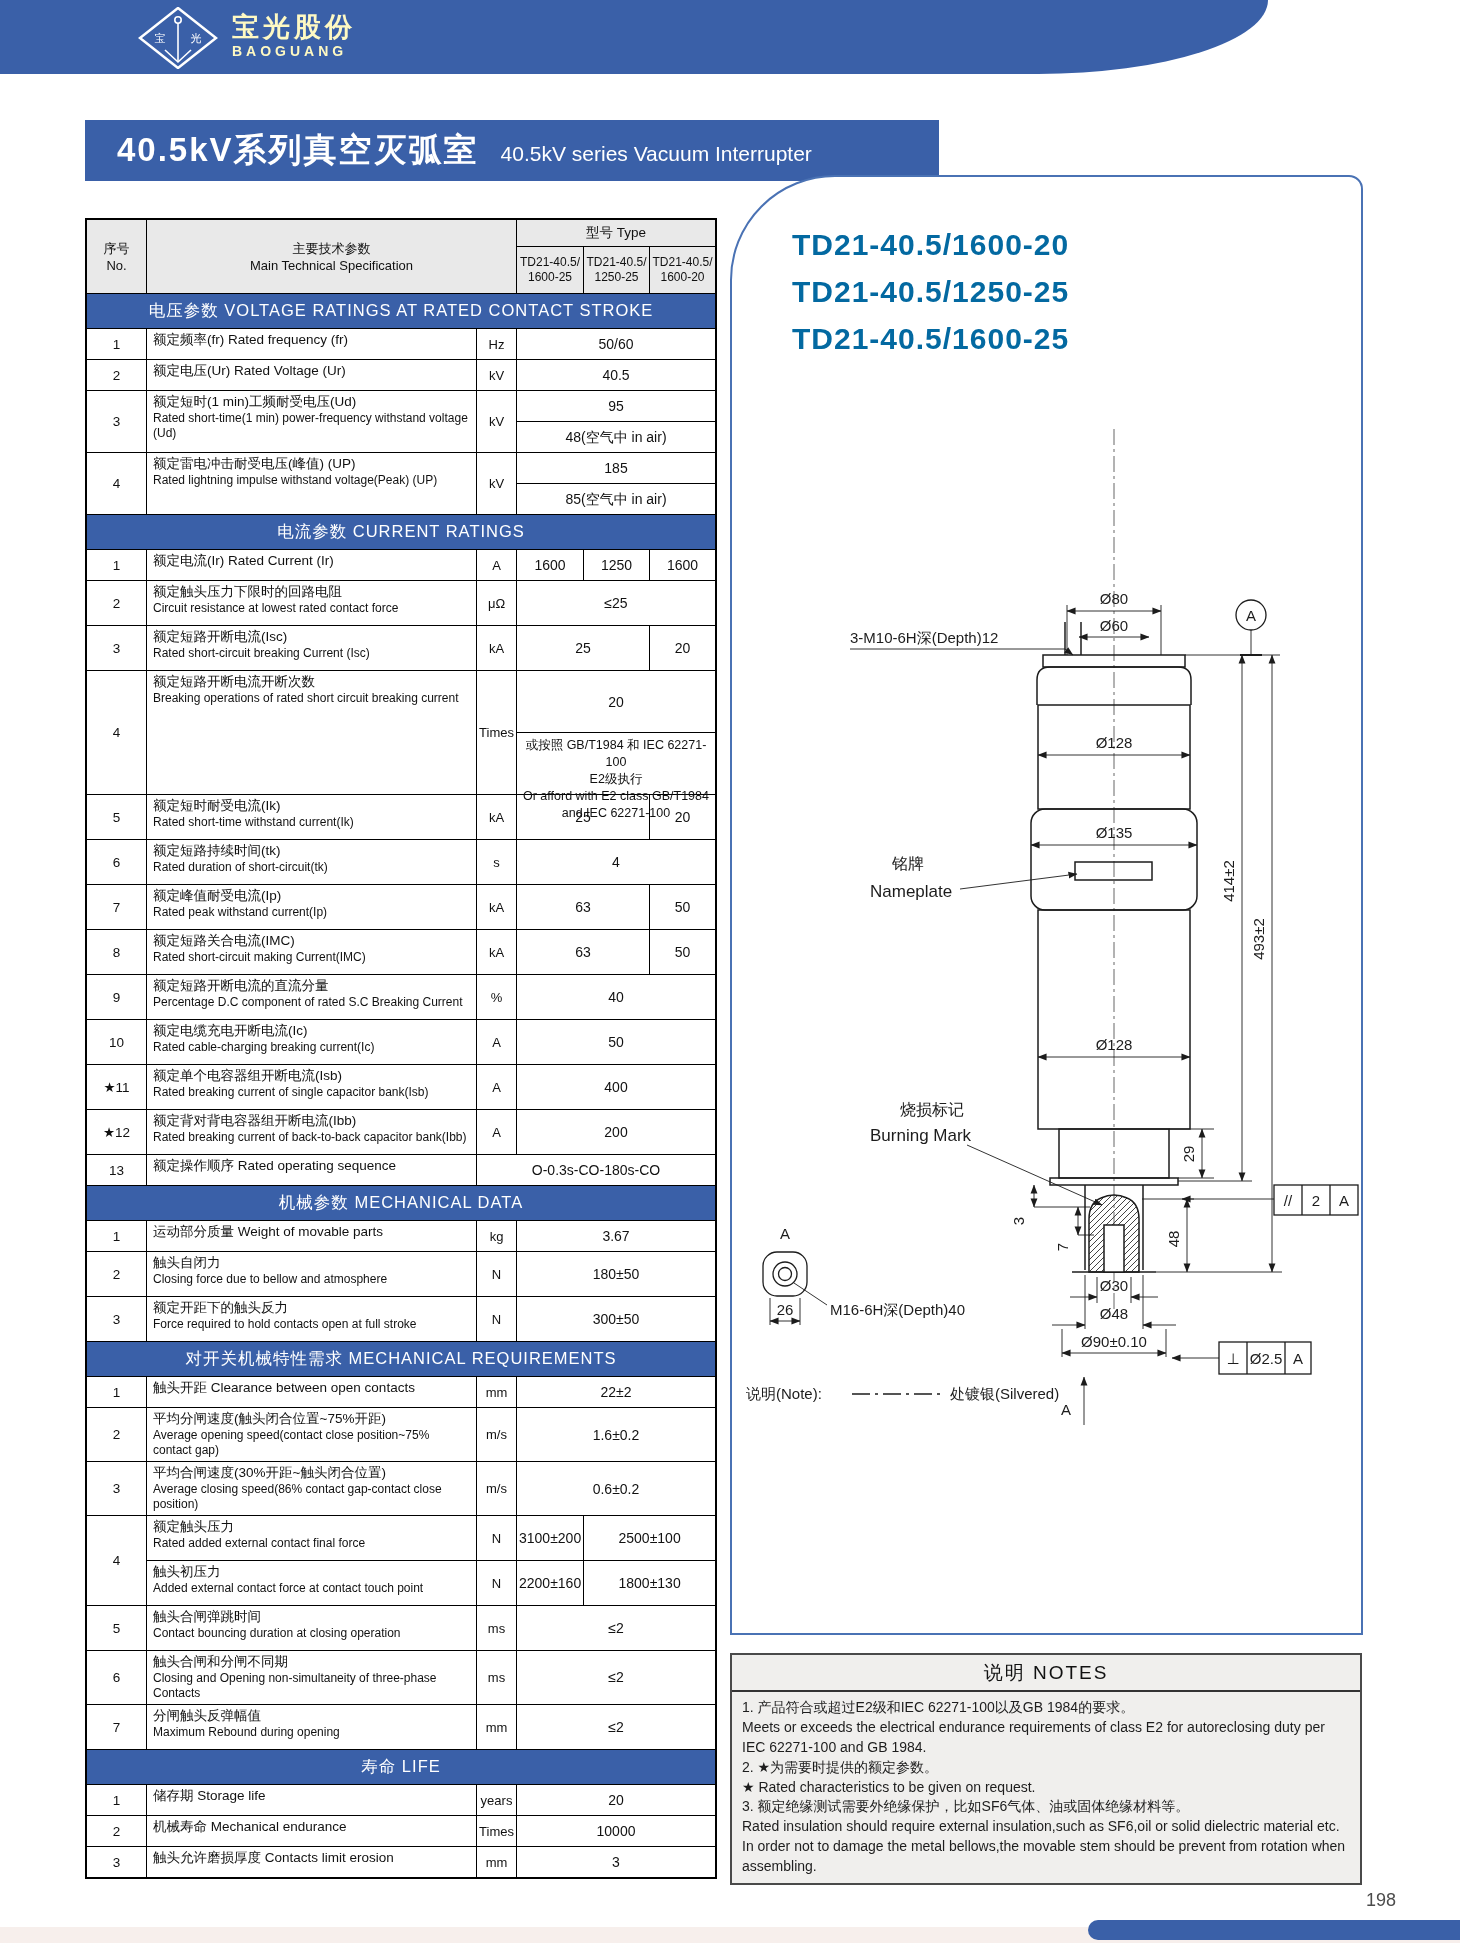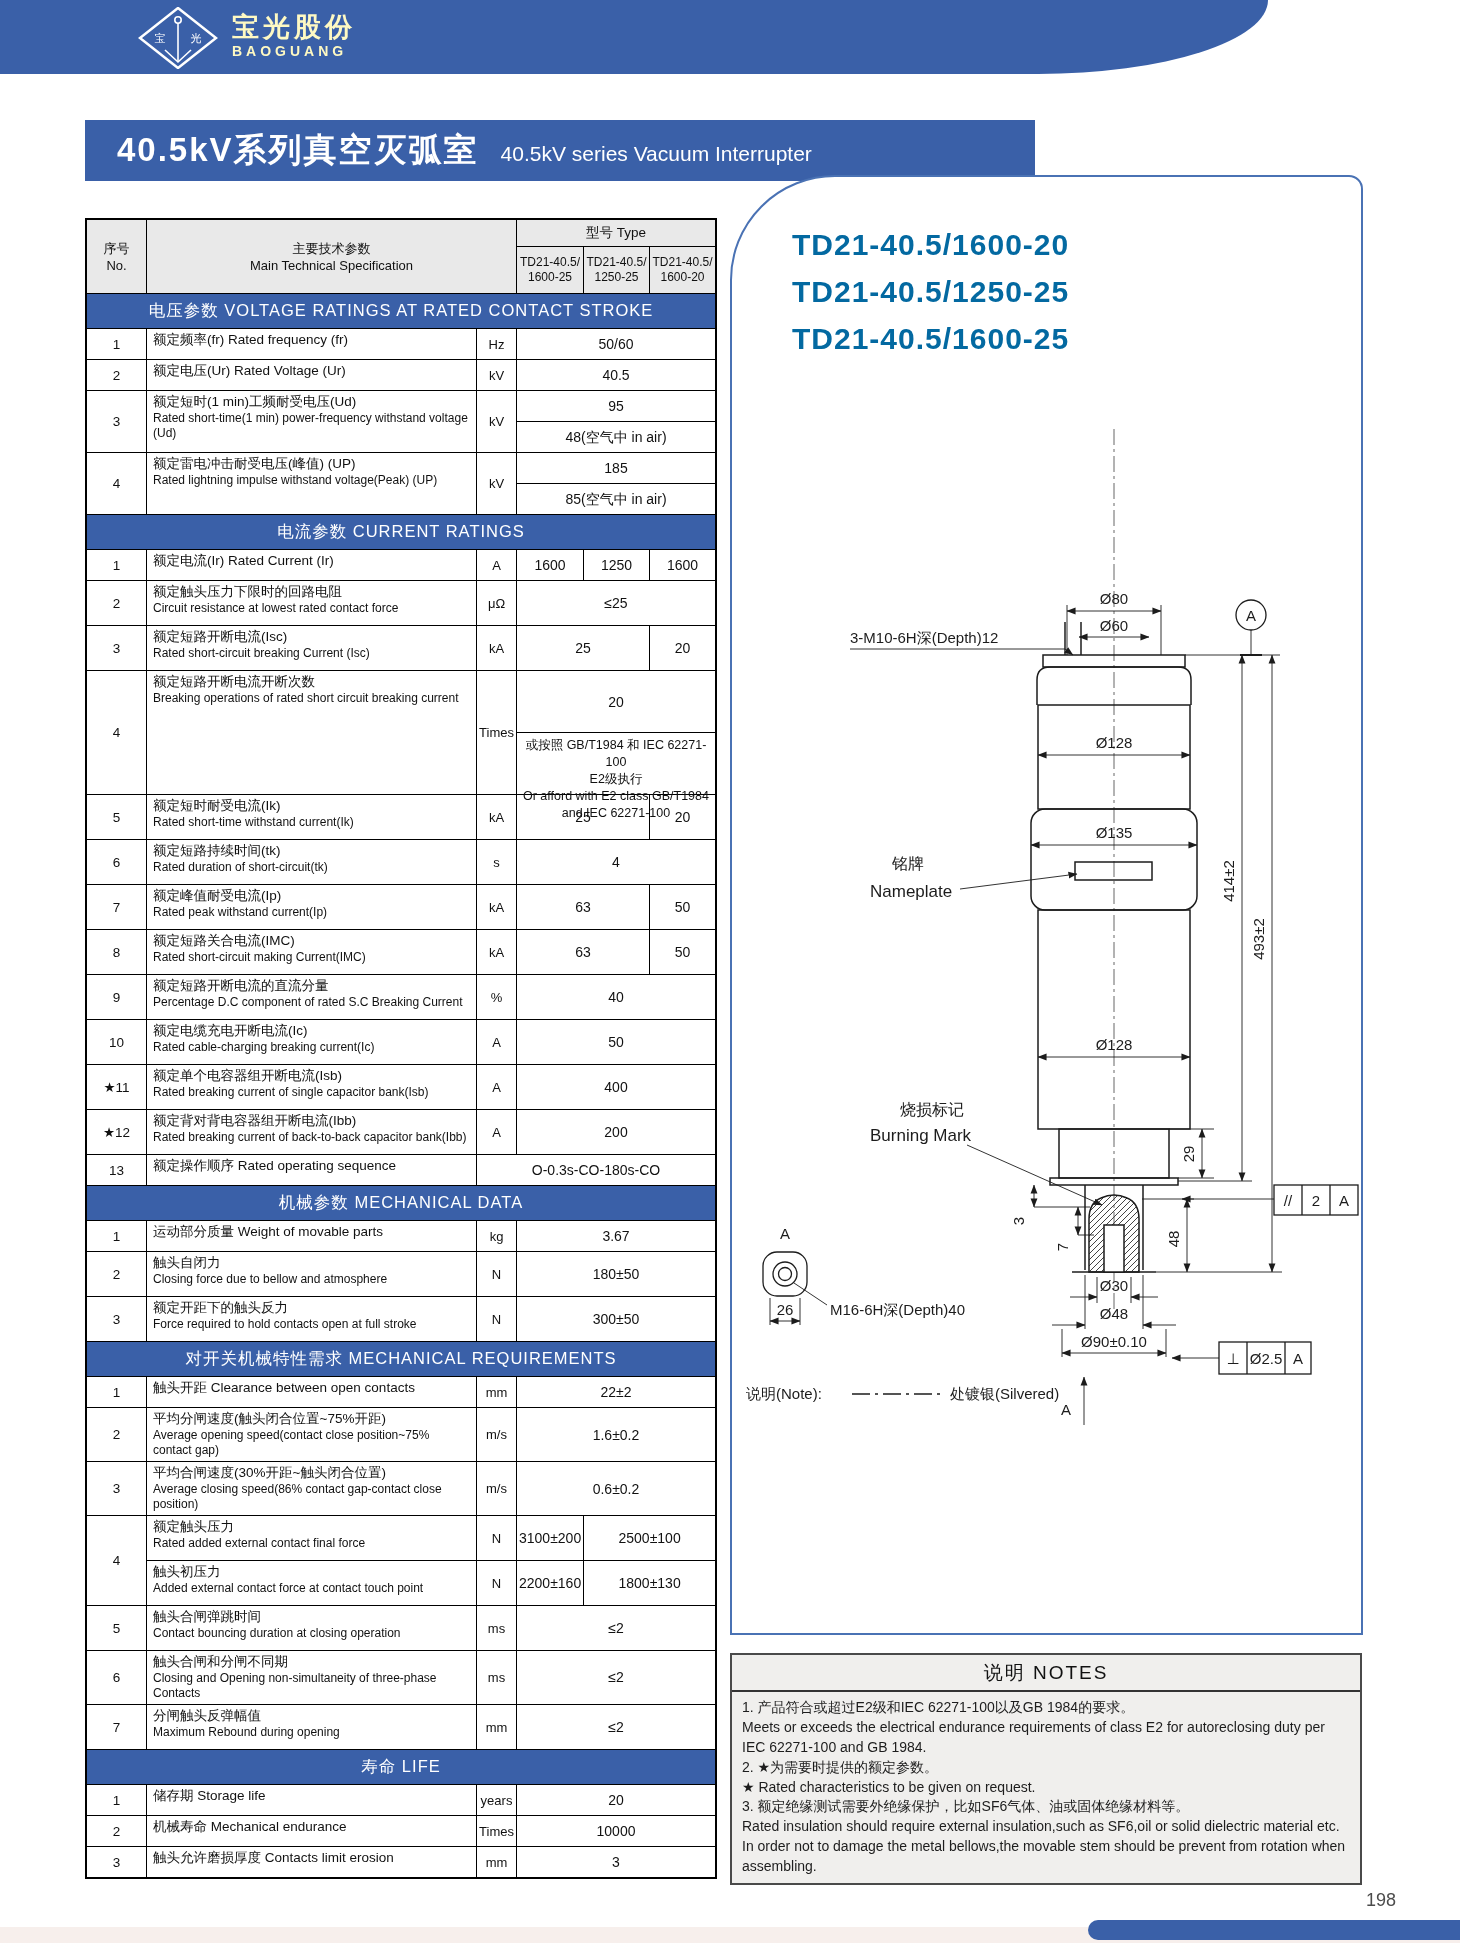--- a/index.html
+++ b/index.html
@@ -8,21 +8,21 @@
 
   
   .topband{position:absolute;left:0;top:0;width:1268px;height:74px;background:#3a60a8;
            border-bottom-right-radius:230px 74px;}
   .logo{position:absolute;left:138px;top:7px;width:80px;height:62px;}
   .brand{position:absolute;left:232px;top:12px;color:#fef9c3;}
   .brand-cn{font-size:27px;font-weight:bold;letter-spacing:4px;line-height:30px;}
   .brand-en{font-size:14px;letter-spacing:4px;line-height:18px;font-weight:bold;}
 
   
-  .titlebar{position:absolute;left:85px;top:120px;width:950px;height:61px;background:#3a60a8;
+  .titlebar{position:absolute;left:85px;top:120px;width:854px;height:61px;background:#3a60a8;
             display:flex;align-items:center;}
   .title-cn{color:#fff;font-size:33px;font-weight:bold;margin-left:32px;letter-spacing:2px;}
   .title-en{color:#fff;font-size:21px;margin-left:22px;margin-top:6px;}
 
   
   .spec{position:absolute;left:85px;top:218px;width:632px;border:2px solid #000;background:#fff;
         box-sizing:border-box;font-size:13px;}
   .spec .thead{display:grid;grid-template-columns:60px 370px 1fr;background:#e9e9e9;}
   .c{border-right:1px solid #000;box-sizing:border-box;display:flex;align-items:center;justify-content:center;
      text-align:center;}

